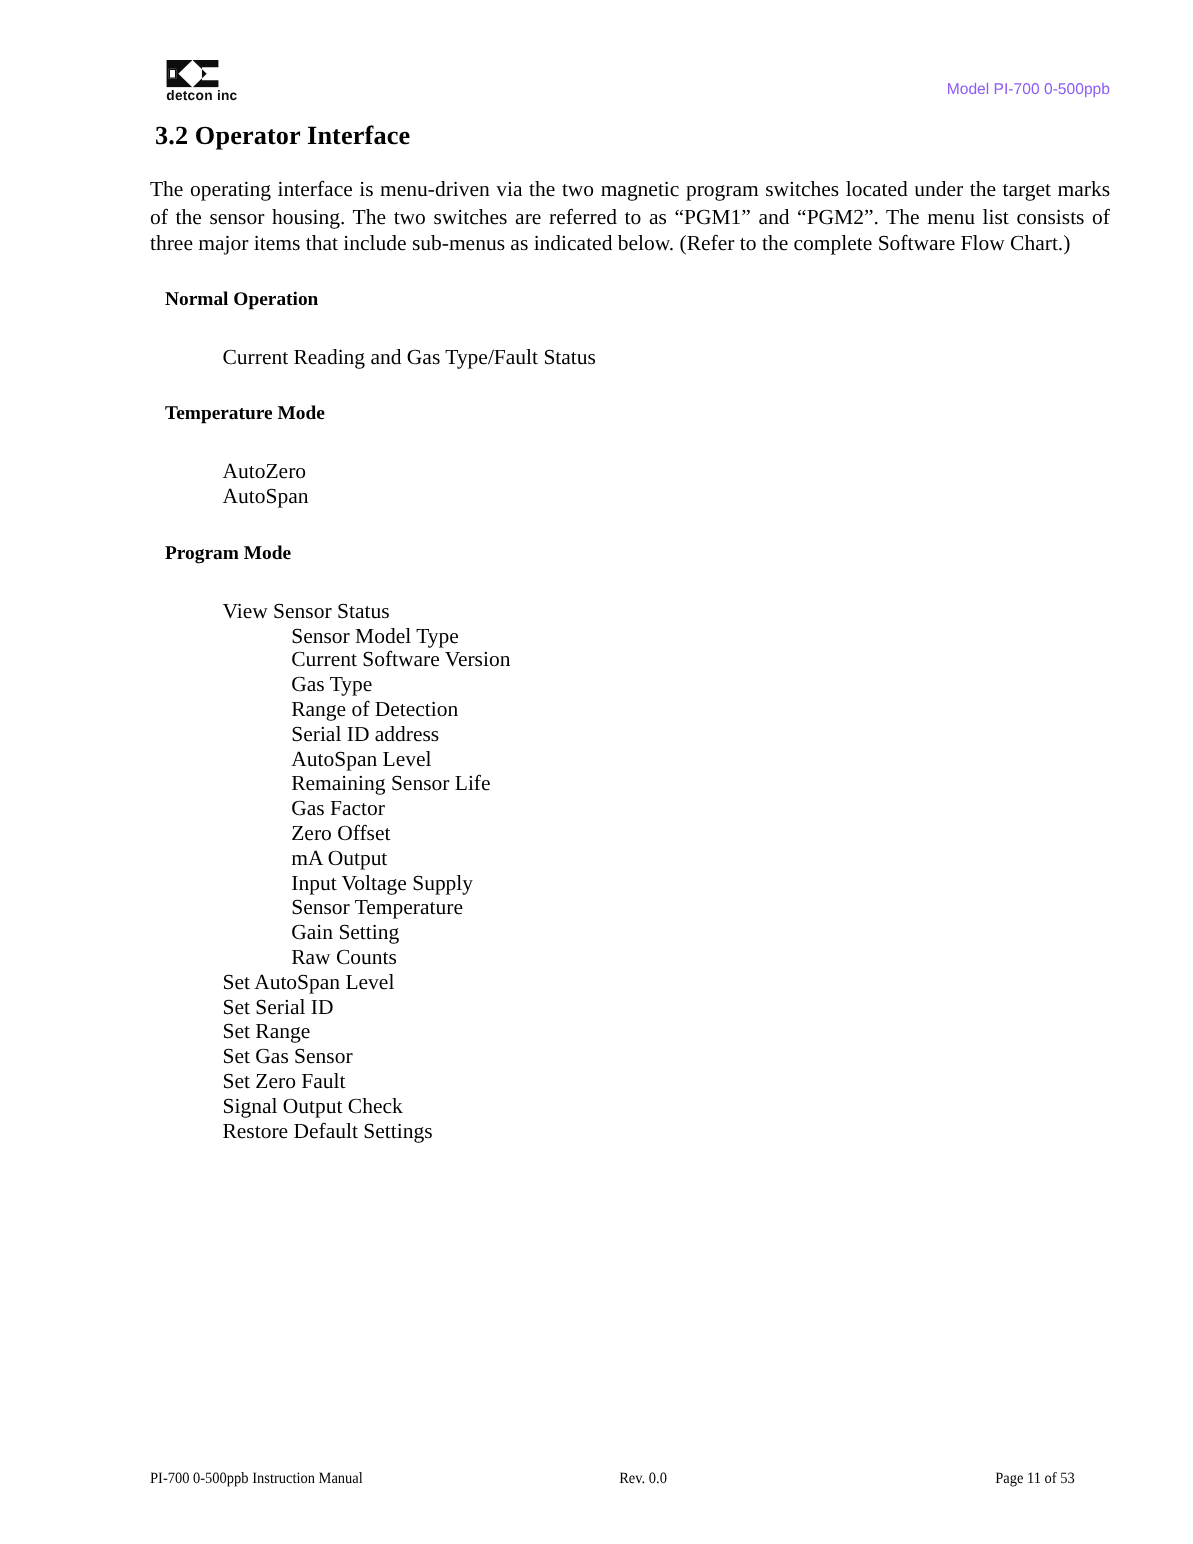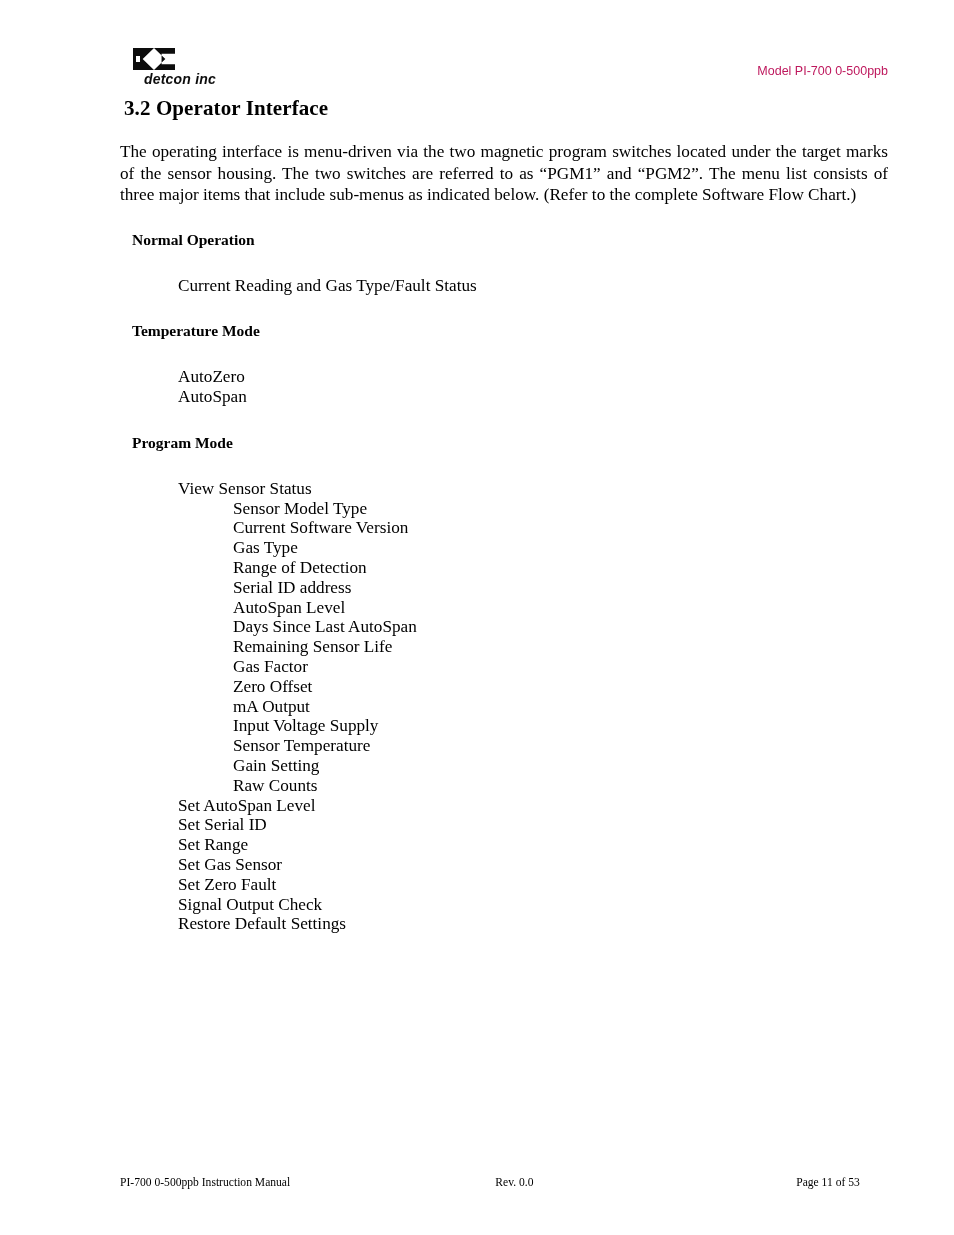--- a/index.html
+++ b/index.html
@@ -65,37 +65,36 @@
     left: 21px;
     top: 0;
     width: 21px;
     height: 22px;
     background: #0d0d0d;
     
     clip-path: polygon(0 0, 54% 50%, 0 100%, 100% 100%, 100% 74%, 36% 74%, 36% 26%, 100% 26%, 100% 0);
   }
   .logo-wordmark {
     position: absolute;
-    left: 11px;
+    left: 0;
     top: 23px;
     font-family: "Liberation Sans", "DejaVu Sans", sans-serif;
-    font-size: 14px;
+    font-size: 11px;
     font-weight: bold;
     letter-spacing: 0.2px;
     color: #0d0d0d;
     white-space: nowrap;
-    font-style: italic;
   }
   .header-model {
     position: absolute;
     right: 0;
     top: 18px;
     font-family: "Liberation Sans", "DejaVu Sans", sans-serif;
     font-size: 12.5px;
-    color: #be185d;
+    color: #8b5cf6;
     white-space: nowrap;
   }
 
   
   .content {
     position: absolute;
     left: 120px;
     top: 96px;
     width: 768px;
   }
@@ -194,21 +193,20 @@
         <div class="group program">
           <div class="group-heading">Program Mode</div>
           <div class="group-items">
             <div class="item lvl1">View Sensor Status</div>
             <div class="item lvl2">Sensor Model Type</div>
             <div class="item lvl2">Current Software Version</div>
             <div class="item lvl2">Gas Type</div>
             <div class="item lvl2">Range of Detection</div>
             <div class="item lvl2">Serial ID address</div>
             <div class="item lvl2">AutoSpan Level</div>
-            <div class="item lvl2">Days Since Last AutoSpan</div>
             <div class="item lvl2">Remaining Sensor Life</div>
             <div class="item lvl2">Gas Factor</div>
             <div class="item lvl2">Zero Offset</div>
             <div class="item lvl2">mA Output</div>
             <div class="item lvl2">Input Voltage Supply</div>
             <div class="item lvl2">Sensor Temperature</div>
             <div class="item lvl2">Gain Setting</div>
             <div class="item lvl2">Raw Counts</div>
             <div class="item lvl1">Set AutoSpan Level</div>
             <div class="item lvl1">Set Serial ID</div>

